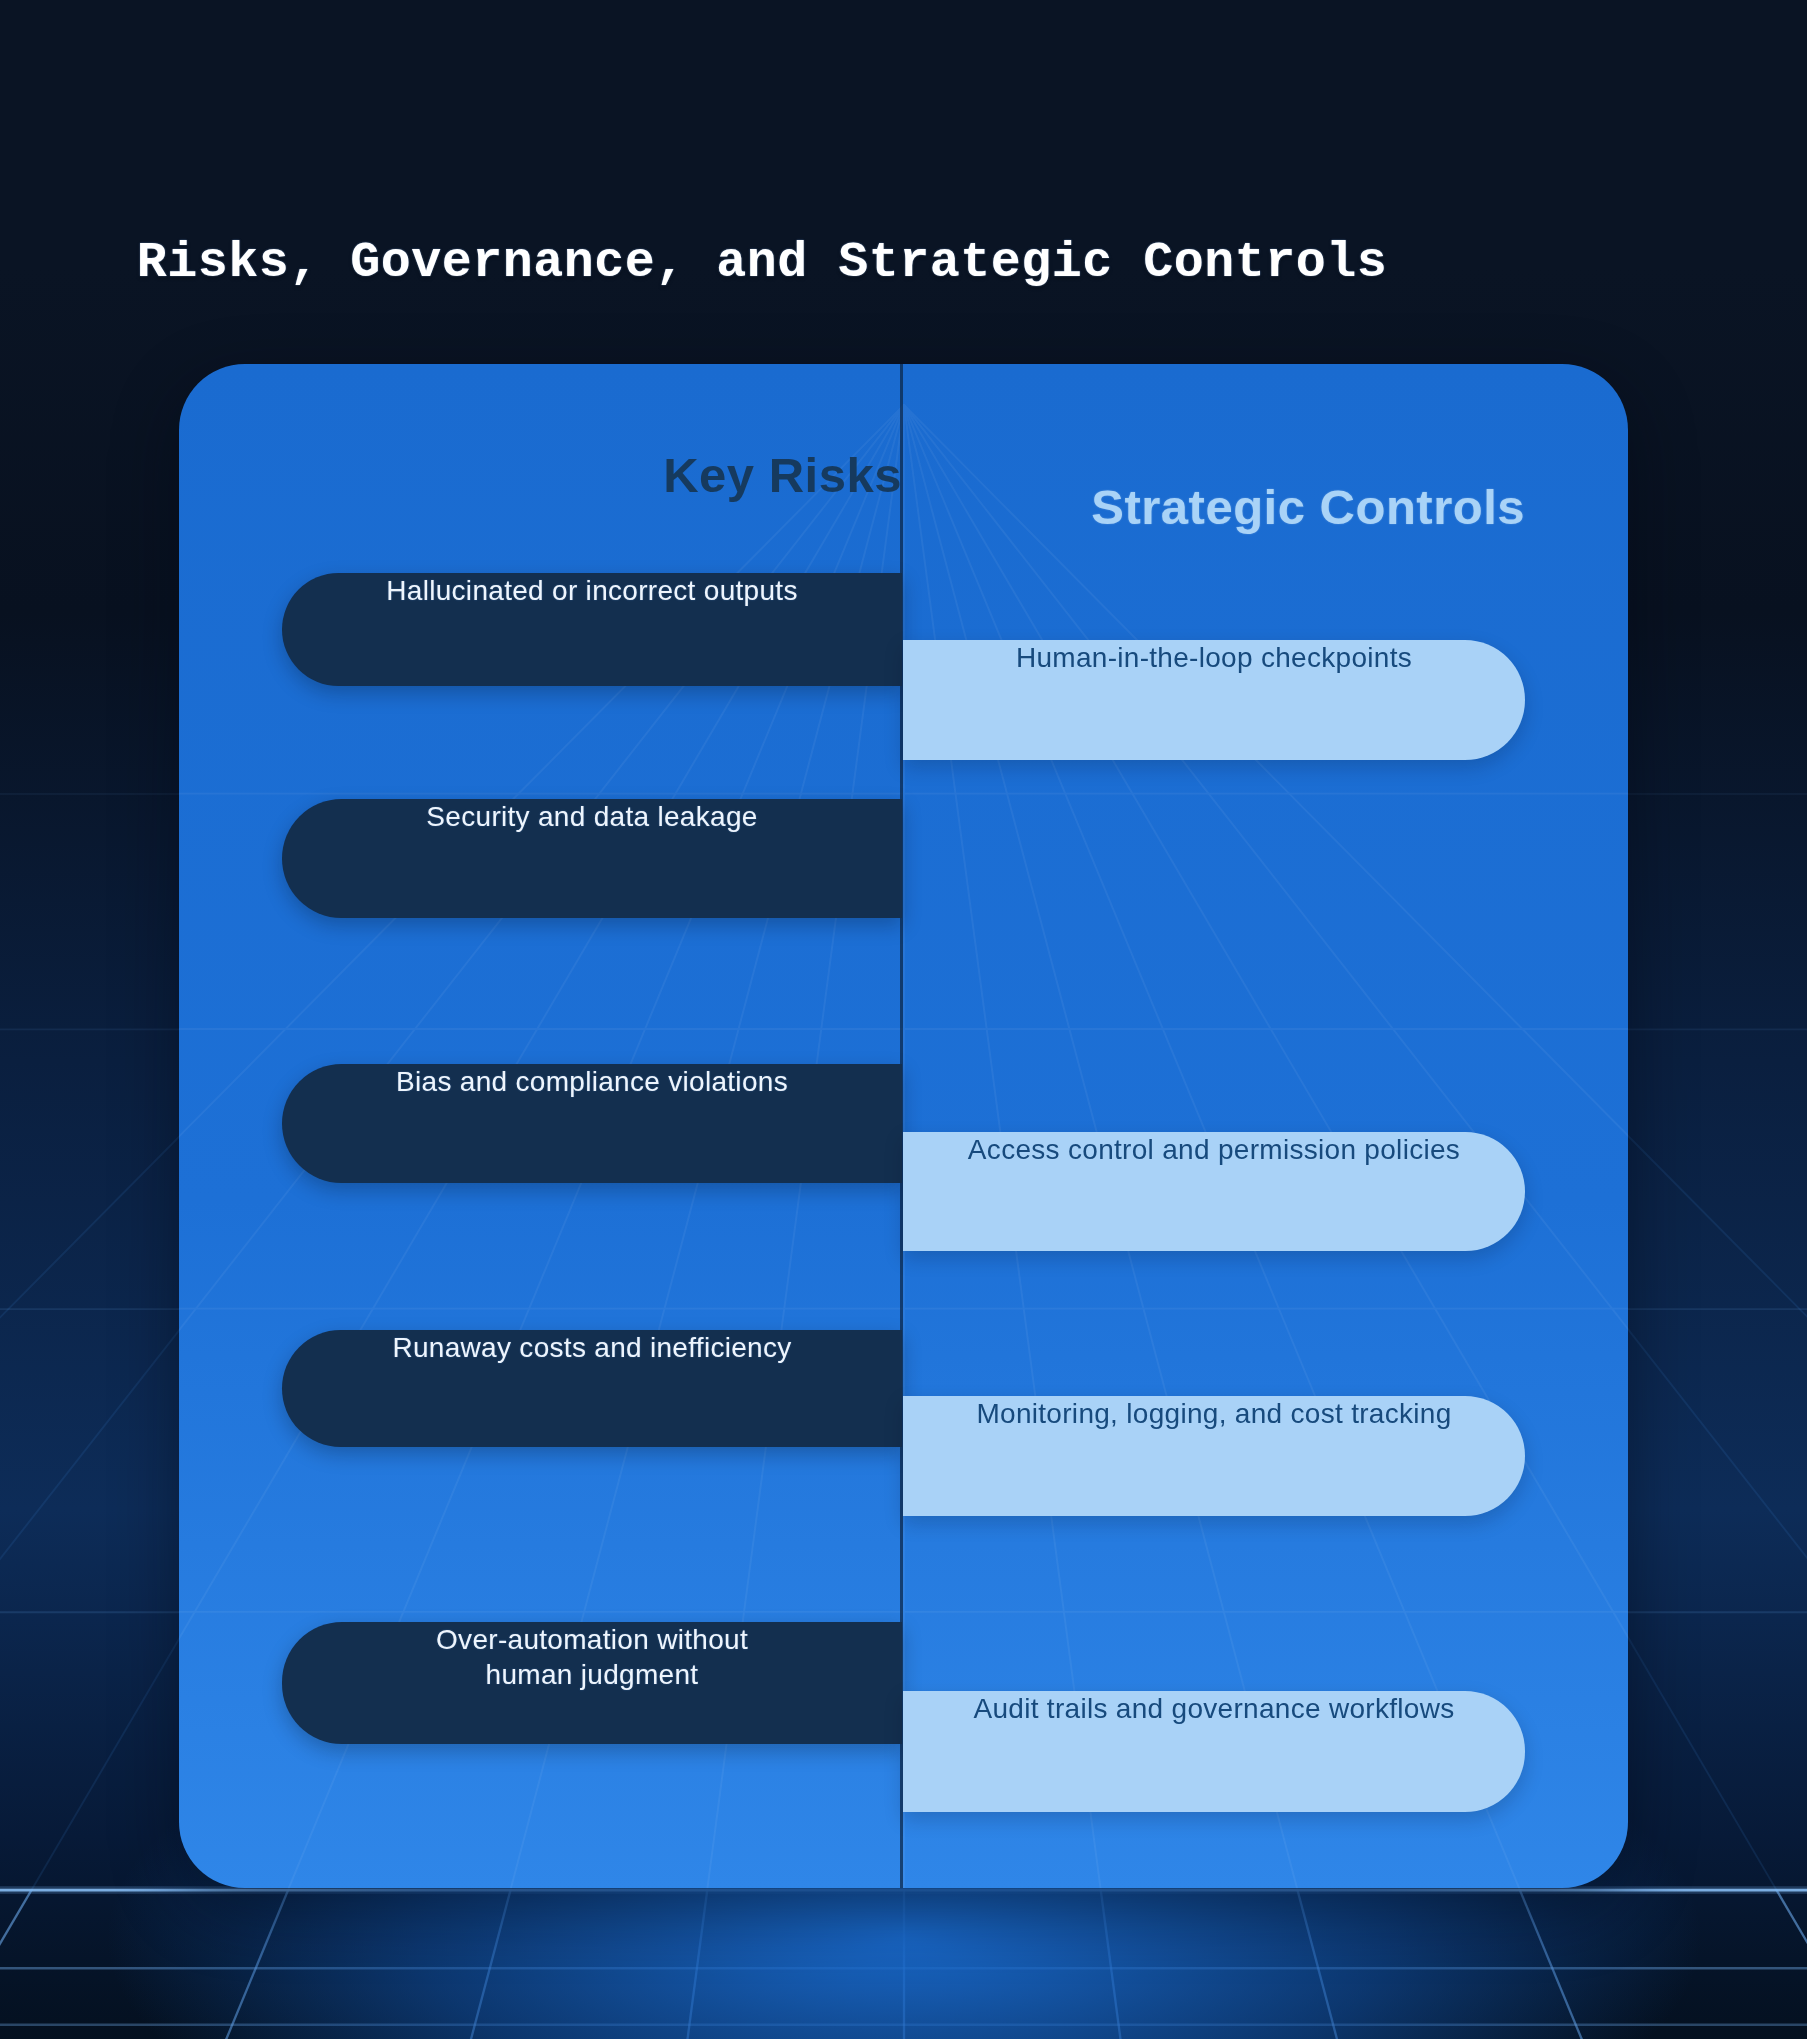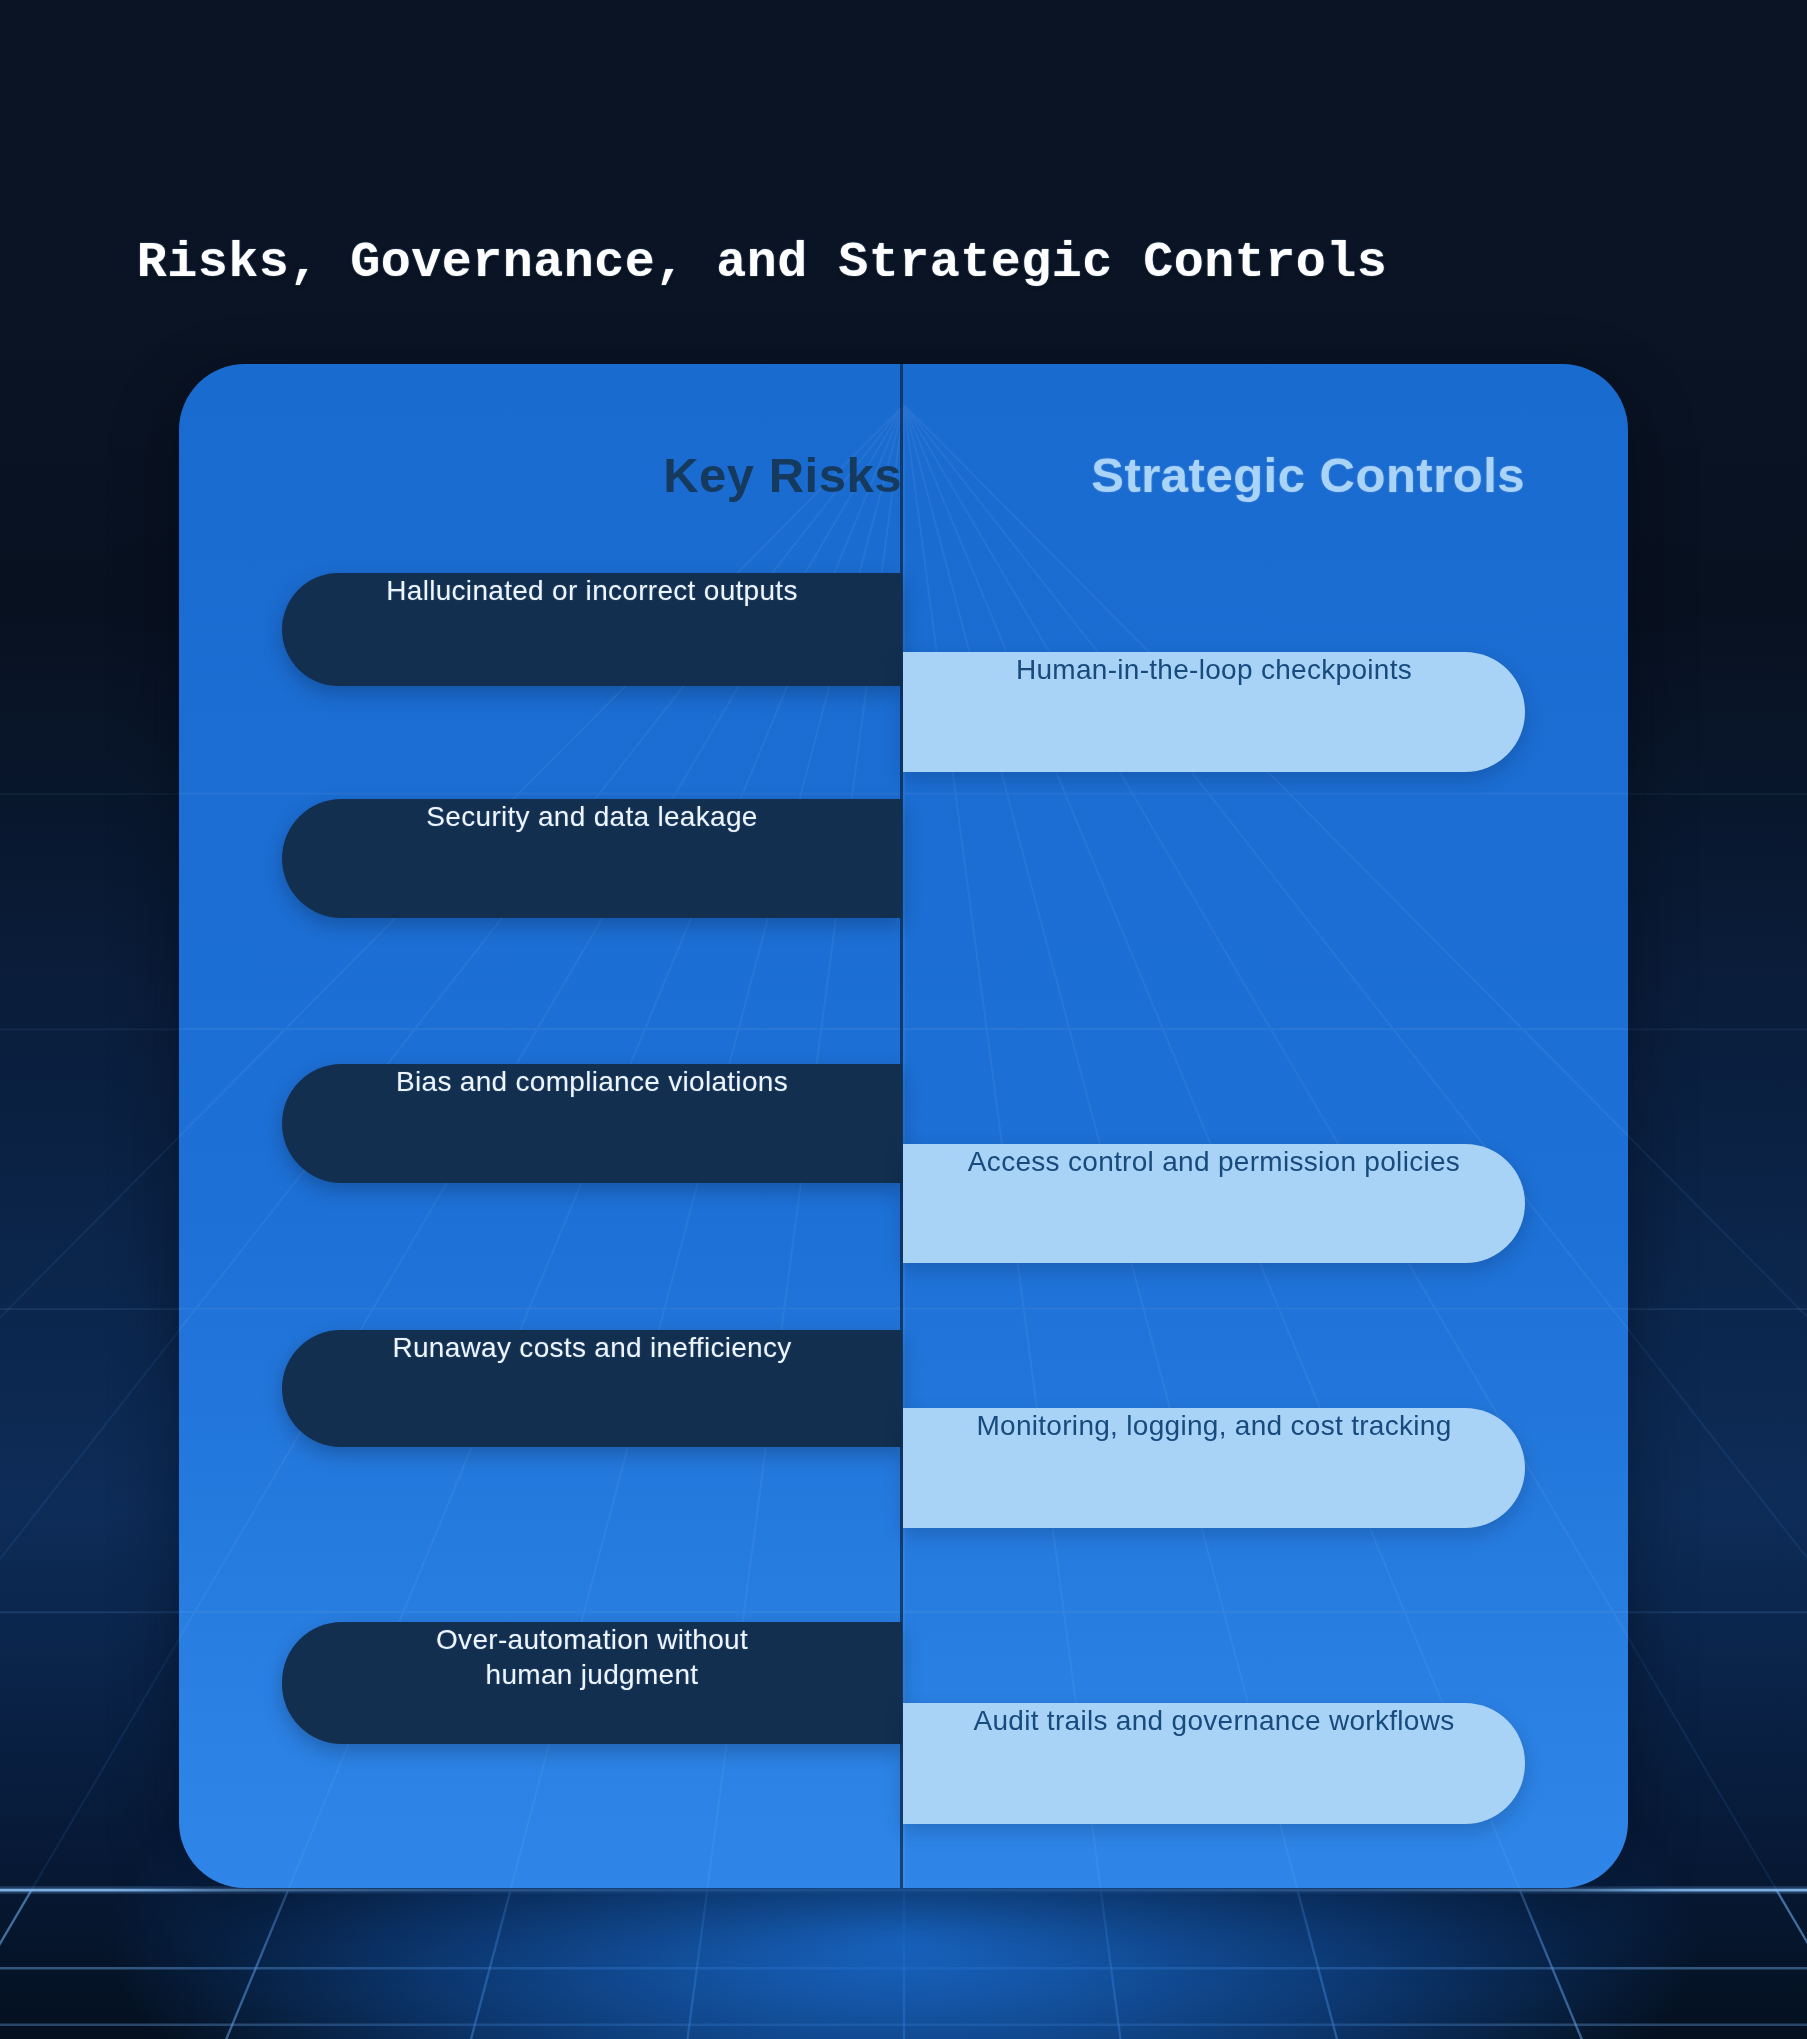--- a/index.html
+++ b/index.html
@@ -54,37 +54,36 @@
   .col-divider{
     position:absolute;left:900px;top:364px;width:2.8px;height:1524px;
     background:rgba(12,36,66,.7);
   }
   .col-header{
     position:absolute;margin:0;top:444px;height:62px;line-height:62px;
     text-align:right;font-size:49px;font-weight:bold;letter-spacing:0.5px;
   }
   .col-header.left{left:282px;width:620px;color:#163a5e;}
   .col-header.right{left:903px;width:622px;color:#a9d3f7;
-    text-shadow:0 0 1.9px rgba(220,238,255,.35);}
+    text-shadow:0 0 1.9px rgba(220,238,255,.35);margin-top:32px;}
   
   .pill{
     position:absolute;display:flex;align-items:flex-start;justify-content:center;
     text-align:center;font-size:28px;letter-spacing:0.3px;line-height:1.25;
   }
   .pill.risk{
     left:282px;width:620px;background:#132f4f;color:#eef5fd;
     border-radius:60px 0 0 60px;
     box-shadow:0 7.5px 19px rgba(3,10,25,.25);
     text-shadow:0 0 1.9px rgba(120,180,255,.35);
   }
   .pill.control{
     left:903px;width:622px;background:#a9d2f7;color:#174a7d;
     border-radius:0 60px 60px 0;
     box-shadow:0 7.5px 19px rgba(3,10,25,.18);
-    margin-top:12px;
   }
   .pill .wrap2{display:inline-block;max-width:377px;}
 </style>
 </head>
 <body>
 
 <div id="stage">
 
   <div class="bg-base"></div>
 

